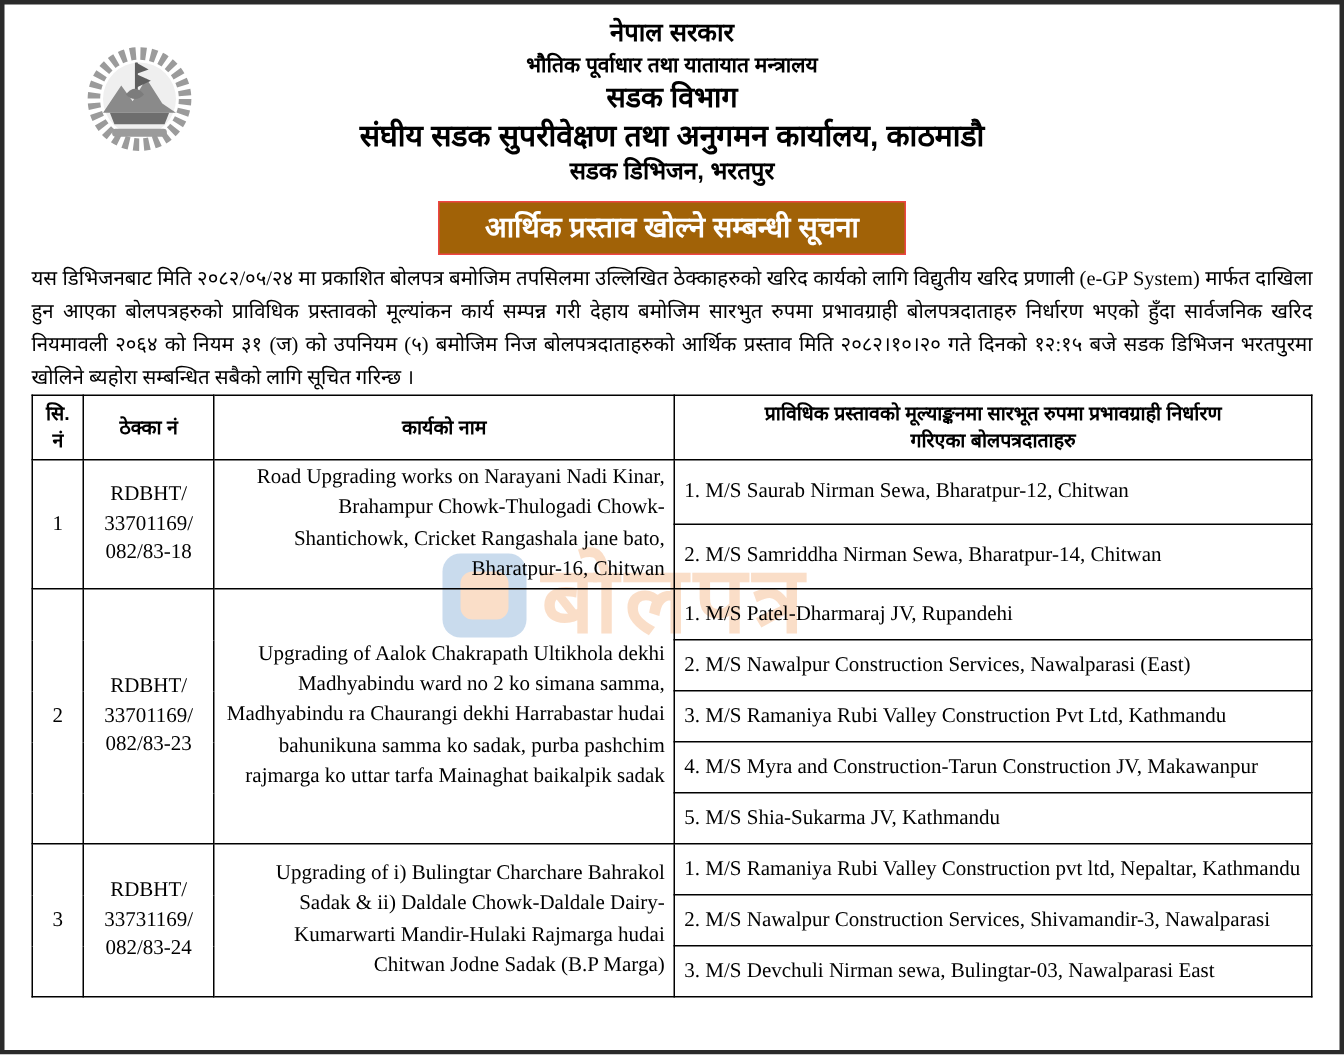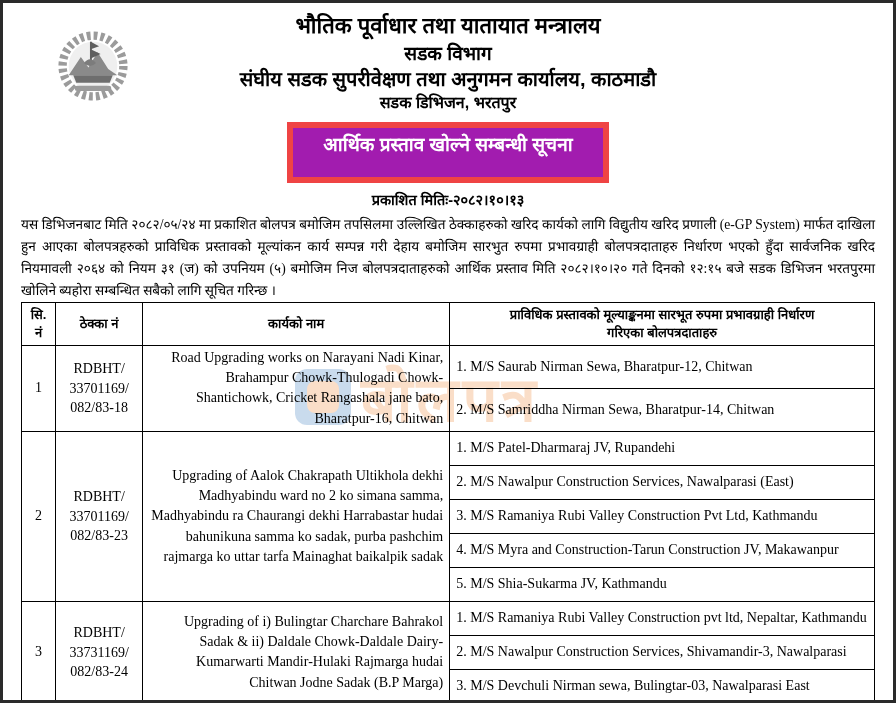--- a/index.html
+++ b/index.html
@@ -11,29 +11,29 @@
     background:#fff;
     font-family:"Liberation Serif", serif;
     color:#000;
     overflow:hidden;
     padding:8px 18px 6px 18px;
   }
   
   .letterhead{position:relative;text-align:center;}
   .emblem{position:absolute;left:34px;top:10px;width:76px;height:84px;}
   .lh1{font-family:"Liberation Sans", sans-serif;font-weight:bold;font-size:17px;line-height:1.35;}
-  .lh2{font-family:"Liberation Sans", sans-serif;font-weight:bold;font-size:22px;line-height:1.35;}
+  .lh2{font-family:"Liberation Sans", sans-serif;font-weight:bold;font-size:14px;line-height:1.35;}
   .lh3{font-family:"Liberation Sans", sans-serif;font-weight:bold;font-size:19px;line-height:1.35;}
   .lh4{font-family:"Liberation Sans", sans-serif;font-weight:bold;font-size:20px;line-height:1.3;}
   .lh5{font-family:Liberation Sans, sans-serif;font-weight:bold;font-size:16px;line-height:1.4;}
   .banner-wrap{text-align:center;margin-top:7px;}
   .banner{
-    display:inline-block;background:#a21caf;color:#fff;
+    display:inline-block;background:#a16207;color:#fff;
     font-family:"Liberation Sans", sans-serif;font-weight:bold;
-    font-size:19px;padding:3px 30px 20px 30px;border:6px solid #ef4444;
+    font-size:19px;padding:3px 30px 5px 30px;border:1px solid #ef4444;
   }
   .pubdate{
     text-align:center;font-family:"Liberation Sans", sans-serif;
     font-weight:bold;font-size:14.5px;margin-top:6px;
   }
   
   .body-par{
     font-size:13.6px;line-height:1.62;text-align:justify;margin-top:5px;
   }
   .section-label{
@@ -92,31 +92,31 @@
       <circle cx="50" cy="54" r="40" fill="none" stroke="#9b9b9b" stroke-width="11" stroke-dasharray="5 4"></circle>
       <circle cx="50" cy="54" r="32" fill="#efefef"></circle>
       <path d="M18 66 L34 42 L44 56 L56 36 L70 58 L82 66 Z" fill="#8a8a8a"></path>
       <path d="M24 66 L76 66 L72 76 L28 76 Z" fill="#6e6e6e"></path>
       <path d="M47 22 L58 28 L47 32 Z" fill="#5f5f5f"></path>
       <path d="M47 32 L60 38 L47 44 Z" fill="#5f5f5f"></path>
       <rect x="46" y="22" width="2.5" height="26" fill="#5f5f5f"></rect>
       <path d="M38 50 q8 -10 16 0 q-8 8 -16 0 Z" fill="#7c7c7c"></path>
       <rect x="26" y="80" width="48" height="7" rx="3" fill="#9b9b9b"></rect>
     </svg>
+    <div class="lh1">नेपाल सरकार</div>
     <div class="lh2">भौतिक पूर्वाधार तथा यातायात मन्त्रालय</div>
     <div class="lh3">सडक विभाग</div>
     <div class="lh4">संघीय सडक सुपरीवेक्षण तथा अनुगमन कार्यालय, काठमाडौ</div>
     <div class="lh5">सडक डिभिजन, भरतपुर</div>
   </div>
 
   <div class="banner-wrap">
     <div class="banner">आर्थिक प्रस्ताव खोल्ने सम्बन्धी सूचना</div>
   </div>
 
-  <div class="pubdate">प्रकाशित मितिः-२०८२।१०।१३</div>
 
   <div class="body-par">यस डिभिजनबाट मिति २०८२/०५/२४ मा प्रकाशित बोलपत्र बमोजिम तपसिलमा उल्लिखित ठेक्काहरुको खरिद कार्यको लागि विद्युतीय खरिद प्रणाली (e-GP System) मार्फत दाखिला हुन आएका बोलपत्रहरुको प्राविधिक प्रस्तावको मूल्यांकन कार्य सम्पन्न गरी देहाय बमोजिम सारभुत रुपमा प्रभावग्राही बोलपत्रदाताहरु निर्धारण भएको हुँदा सार्वजनिक खरिद नियमावली २०६४ को नियम ३१ (ज) को उपनियम (५) बमोजिम निज बोलपत्रदाताहरुको आर्थिक प्रस्ताव मिति २०८२।१०।२० गते दिनको १२:१५ बजे सडक डिभिजन भरतपुरमा खोलिने ब्यहोरा सम्बन्धित सबैको लागि सूचित गरिन्छ ।</div>
 
 
   <table class="notice">
     <colgroup>
       <col style="width:4%">
         <col style="width:10.2%">
         <col style="width:36%">
         <col style="width:49.8%">

